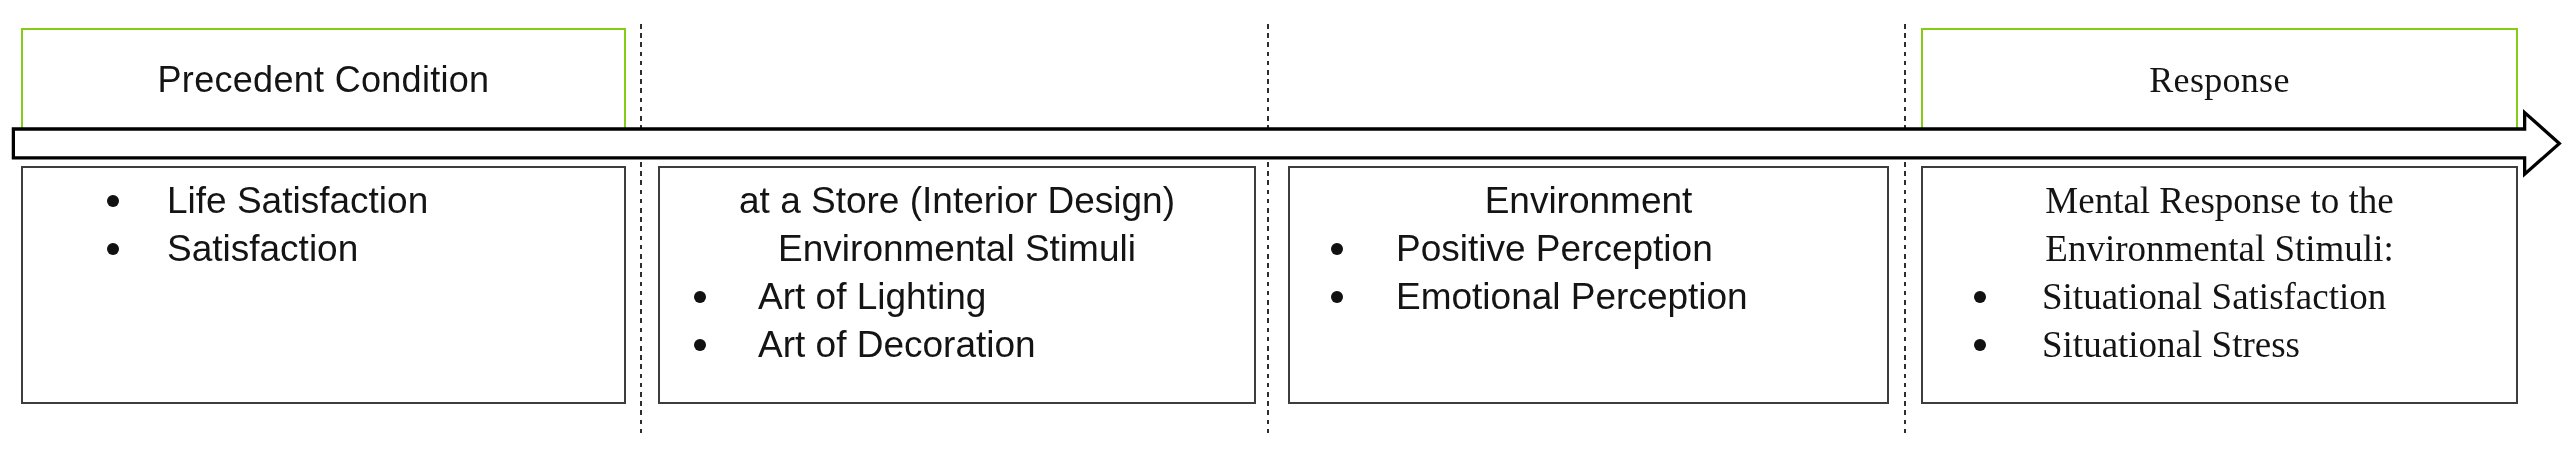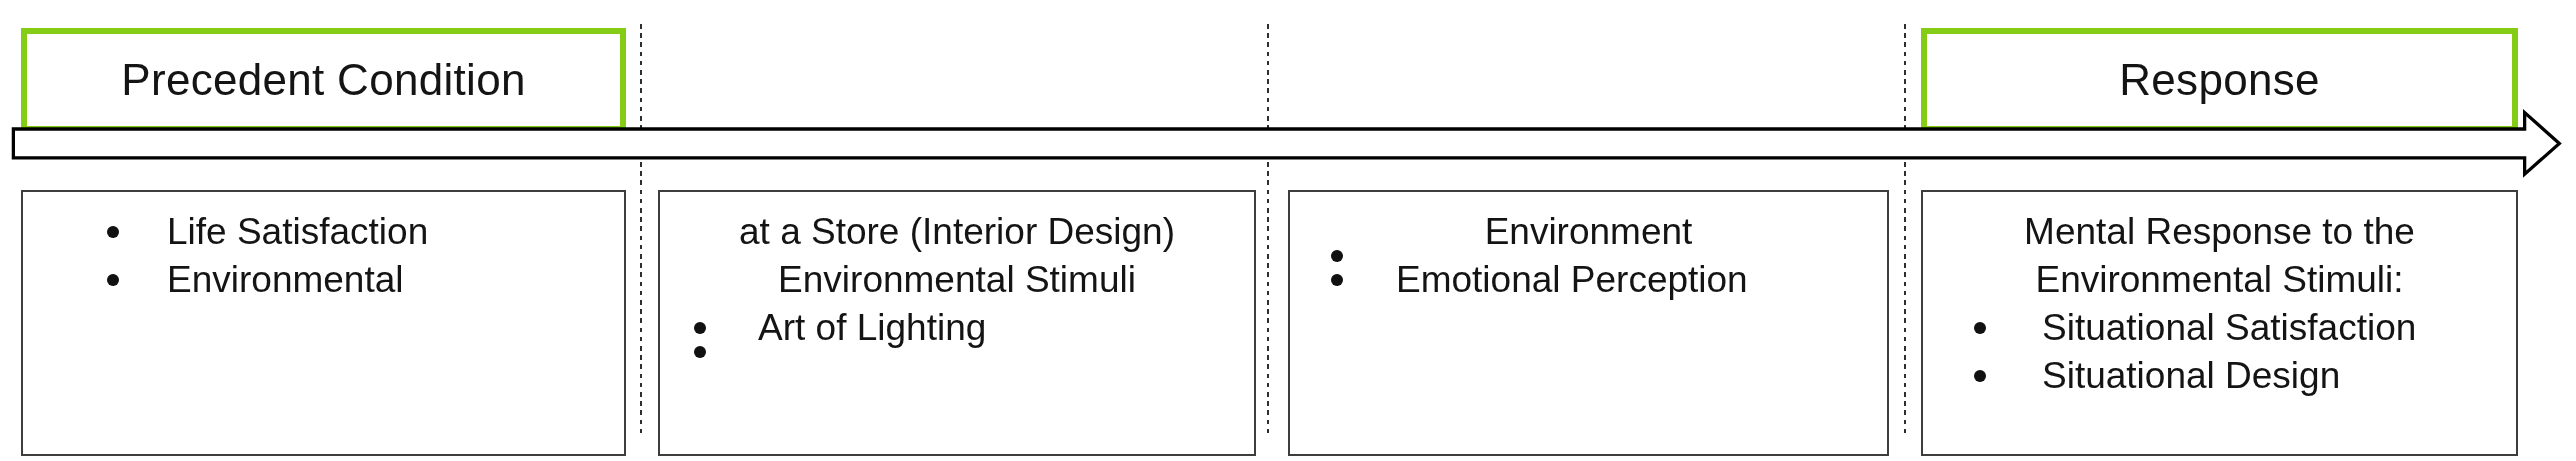--- a/index.html
+++ b/index.html
@@ -15,50 +15,49 @@
     font-family: "Liberation Sans", "DejaVu Sans", sans-serif;
     color: #141414;
     overflow: hidden;
   }
 
   
   .col { position: absolute; top: 0; height: 461px; }
   #col-0 { left: 21px;   width: 605px; }
   #col-1 { left: 658px; width: 598px; }
   #col-2 { left: 1288px; width: 601px; }
-  #col-3 { left: 1921px; width: 597px; }
+  #col-3 { left: 1921px; width: 597px; font-family: Liberation Serif, serif; }
 
   
   .header-box {
     position: absolute;
     left: 0; right: 0;
     top: 27.5px; height: 104px;
-    border: 6px solid #84cc16;
+    border: 2px solid #84cc16;
     box-sizing: border-box;
     background: #ffffff;
     display: flex;
     align-items: center;
     justify-content: center;
-    font-size: 44px;
+    font-size: 36px;
     letter-spacing: 0.3px;
     white-space: nowrap;
   }
 
   
   .content-box {
     position: absolute;
     left: 0; right: 0;
-    top: 166px; height: 266px;
+    top: 166px; height: 238px;
     border: 2px solid #3d3d3d;
     box-sizing: border-box;
     background: #ffffff;
-    padding-top: 16px;
+    padding-top: 9px;
     font-size: 37px;
     line-height: 48px;
-    margin-top: 24px;
   }
   .title-line {
     display: block;
     text-align: center;
     white-space: nowrap;
   }
   .bullet-item {
     position: relative;
     display: block;
     white-space: nowrap;
@@ -117,44 +116,46 @@
     <div class="header-box">
       <span>Precedent Condition</span>
     </div>
     <div class="content-box">
       <span class="bullet-item">
         <span class="dot"></span>
         <span class="bullet-text">Life Satisfaction</span>
       </span>
       <span class="bullet-item">
         <span class="dot"></span>
-        <span class="bullet-text">Environmental</span>
+        <span class="bullet-text">Satisfaction</span>
       </span>
     </div>
   </div>
 
   <div class="col" id="col-1">
     <div class="content-box">
       <span class="title-line">at a Store (Interior Design)</span>
       <span class="title-line">Environmental Stimuli</span>
       <span class="bullet-item">
         <span class="dot"></span>
         <span class="bullet-text">Art of Lighting</span>
       </span>
       <span class="bullet-item">
         <span class="dot"></span>
+        <span class="bullet-text">Art of Decoration</span>
       </span>
     </div>
   </div>
 
   <div class="col" id="col-2">
     <div class="content-box">
       <span class="title-line">Environment</span>
       <span class="bullet-item">
         <span class="dot"></span>
+        <span class="bullet-text">Positive Perception</span>
       </span>
       <span class="bullet-item">
         <span class="dot"></span>
         <span class="bullet-text">Emotional Perception</span>
       </span>
     </div>
   </div>
 
   <div class="col" id="col-3">
     <div class="header-box">
@@ -162,21 +163,21 @@
     </div>
     <div class="content-box">
       <span class="title-line">Mental Response to the</span>
       <span class="title-line">Environmental Stimuli:</span>
       <span class="bullet-item">
         <span class="dot"></span>
         <span class="bullet-text">Situational Satisfaction</span>
       </span>
       <span class="bullet-item">
         <span class="dot"></span>
-        <span class="bullet-text">Situational Design</span>
+        <span class="bullet-text">Situational Stress</span>
       </span>
     </div>
   </div>
 
   <svg id="arrow-svg" viewBox="0 0 3933 704" aria-hidden="true">
     <polygon points="20,197 3855,197 3855,172 3908,219 3855,266 3855,241 20,241" fill="#ffffff" stroke="#000000" stroke-width="5" stroke-linejoin="miter"></polygon>
   </svg>
 
 </div>
 

